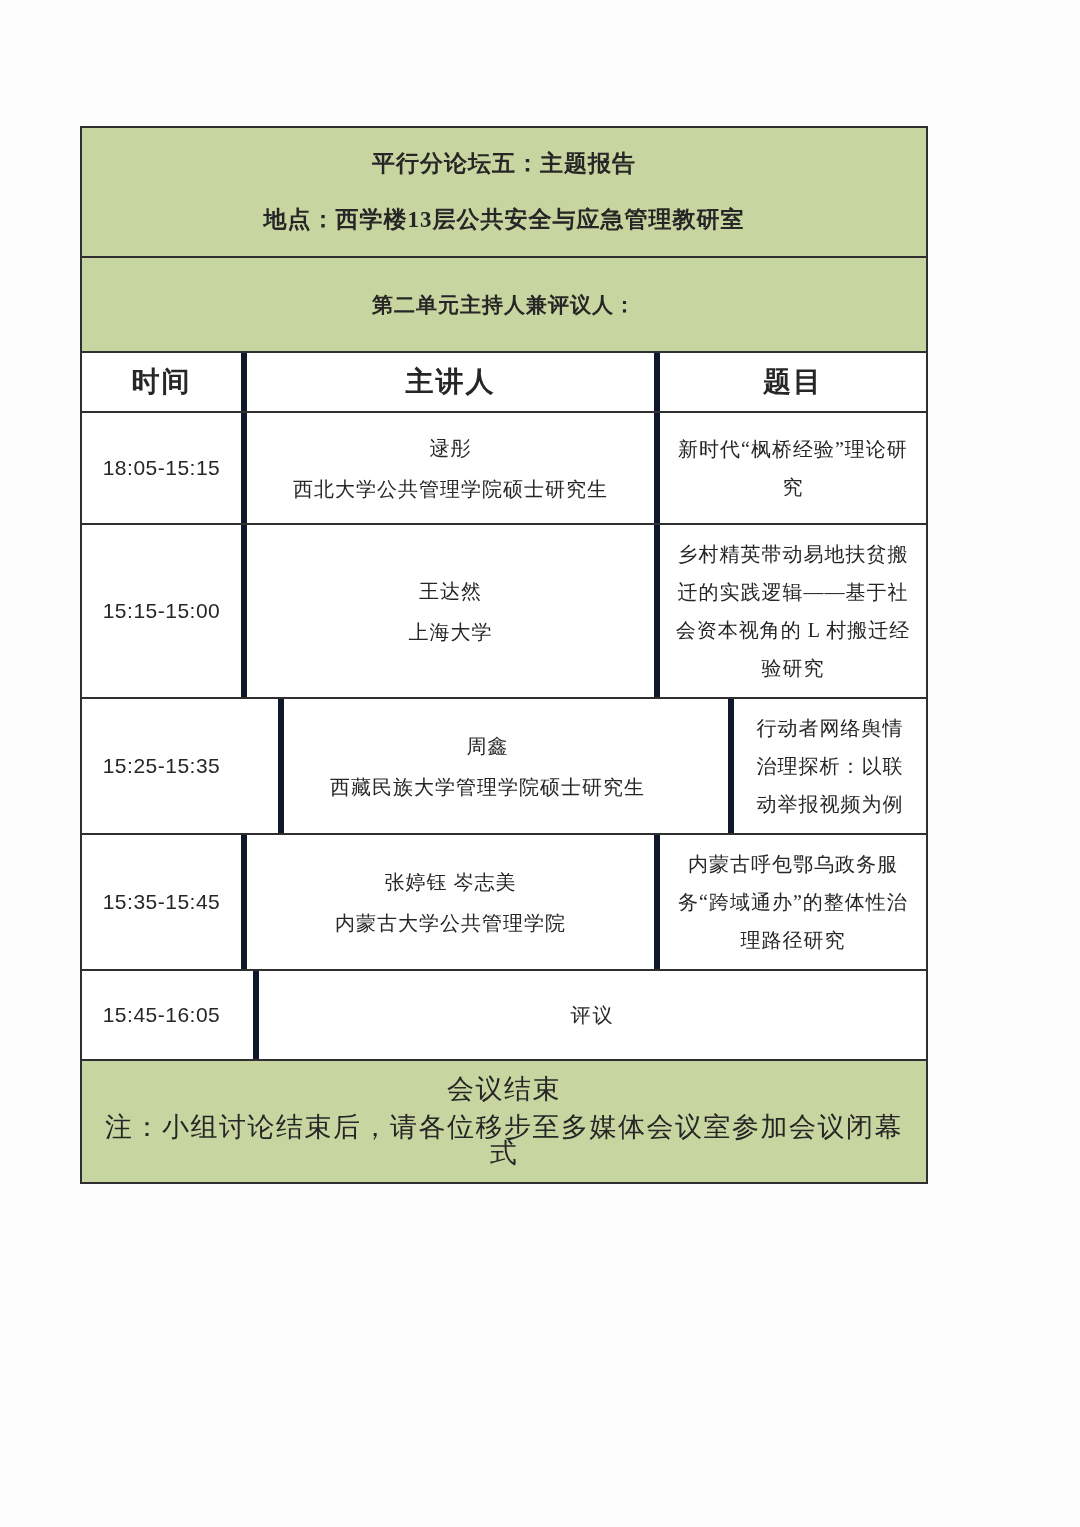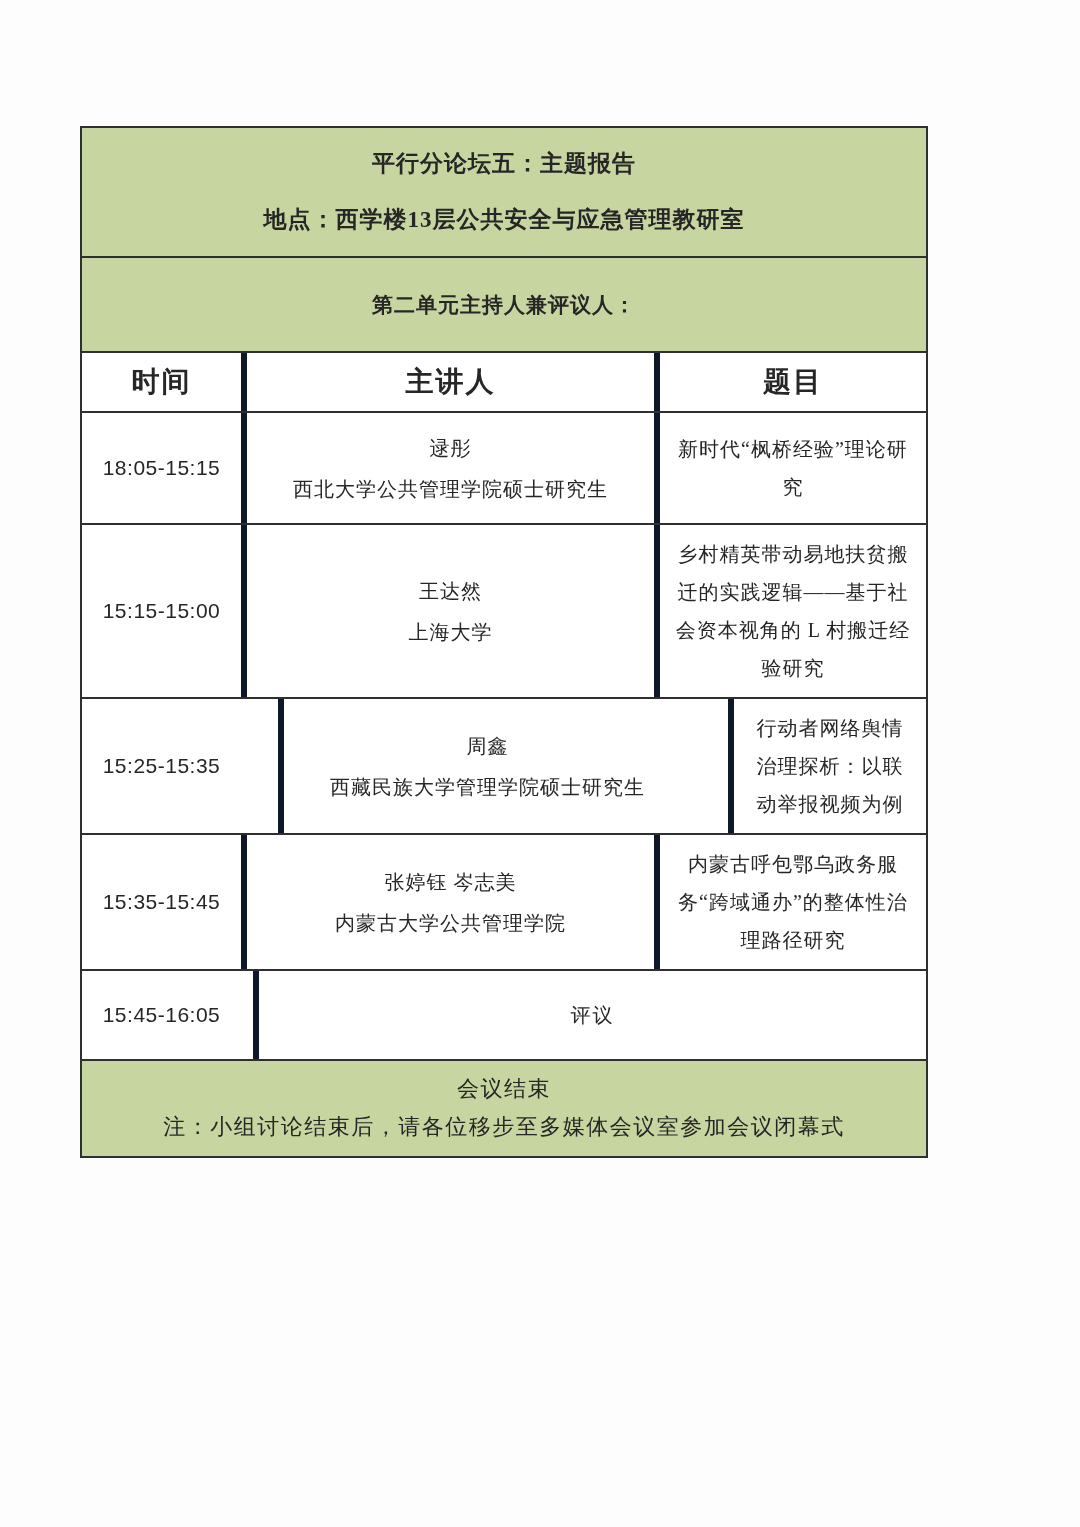--- a/index.html
+++ b/index.html
@@ -100,21 +100,21 @@
   }
   .review-cell { font-size: 20px; letter-spacing: 2px; }
 
   
   .block-footer {
     border-top: 2px solid #2f2f2f;
     text-align: center;
     padding: 15px 10px 16px;
   }
   .block-footer p {
-    font-size: 22px;
+    font-size: 27px;
     line-height: 26px;
     letter-spacing: 1.5px;
   }
   .block-footer p + p { margin-top: 12px; }
 </style>
 </head>
 <body>
 
 <div class="sheet">
   <div class="doc">

